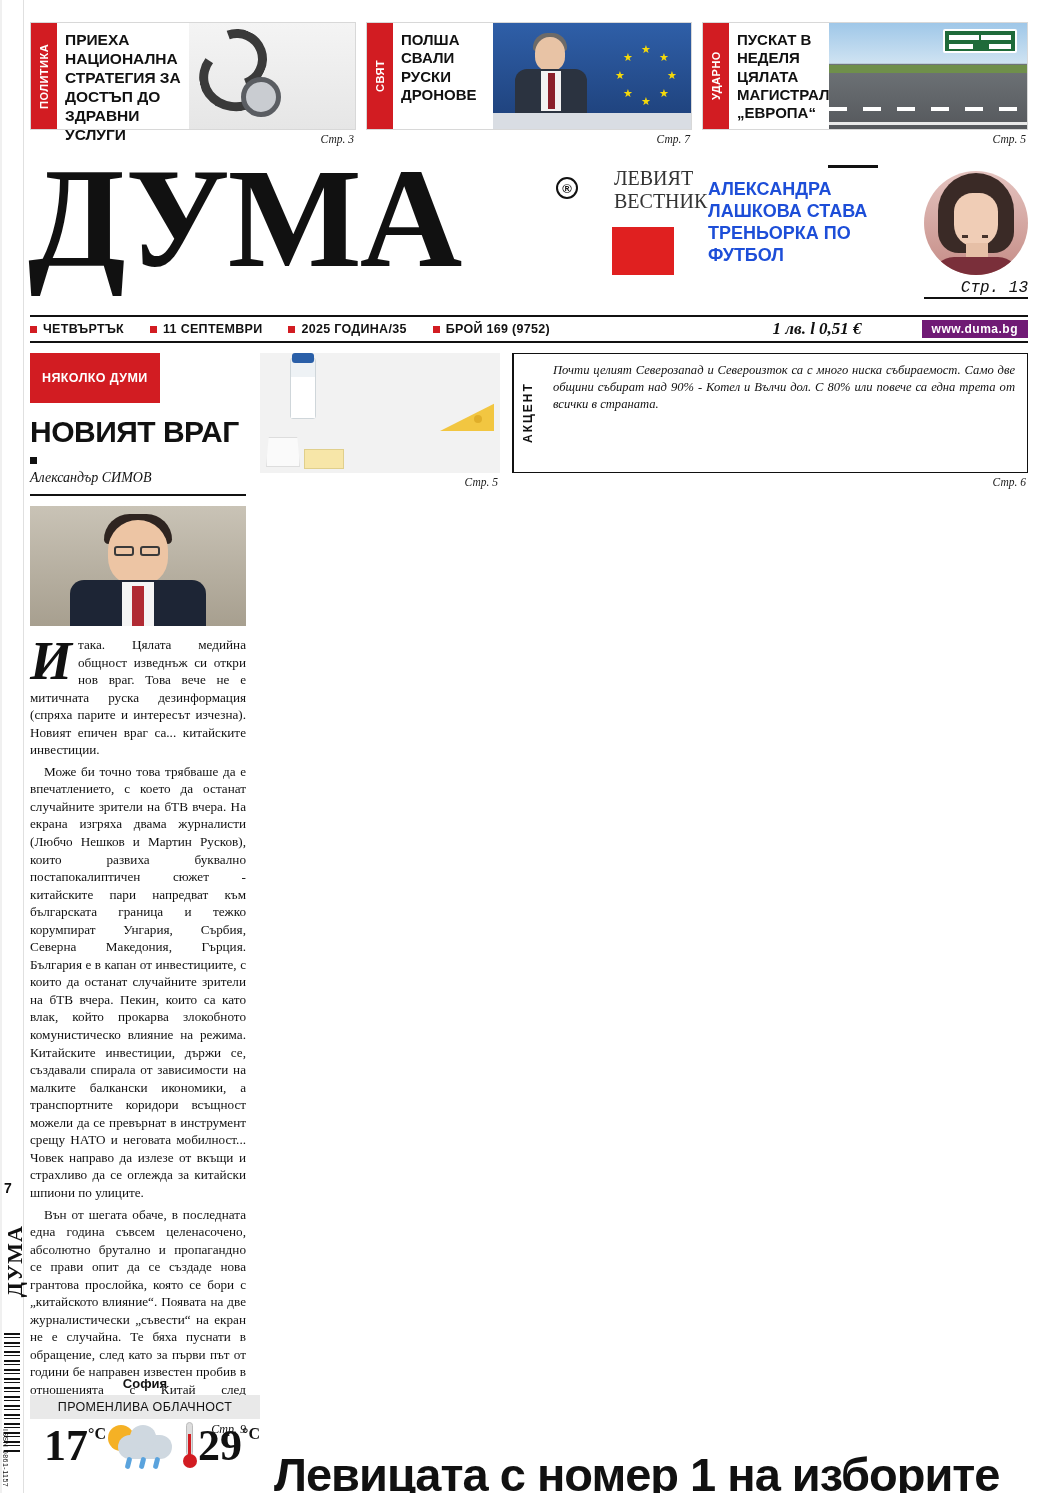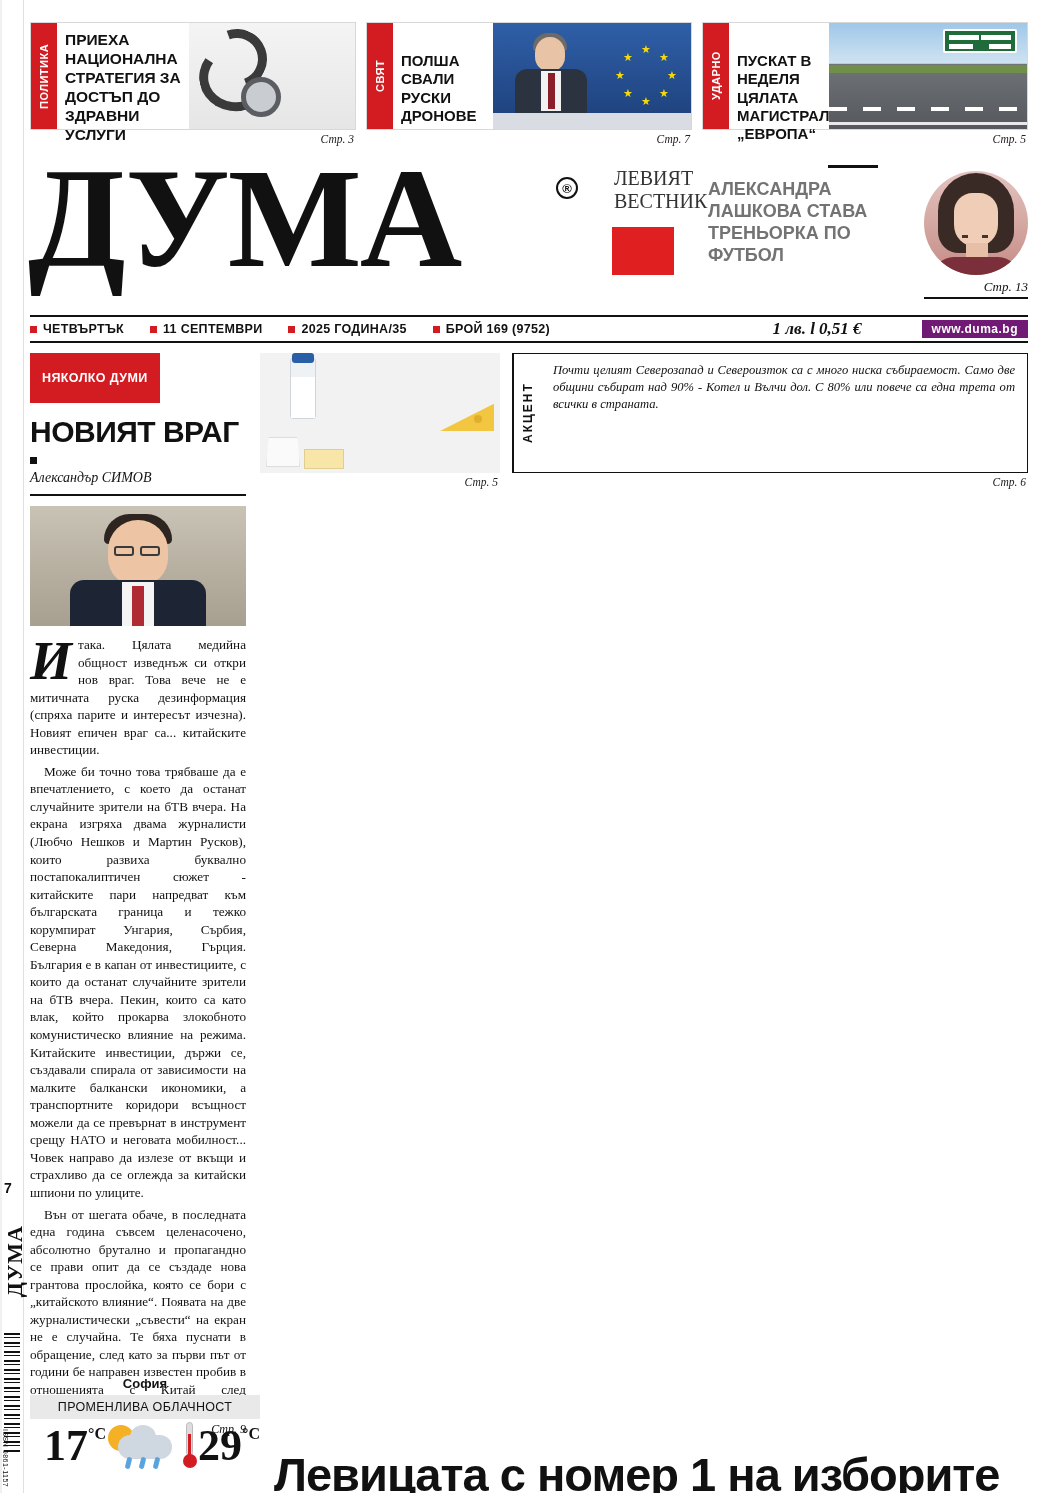--- a/index.html
+++ b/index.html
@@ -24,21 +24,21 @@
     font-weight:bold; font-size:11px; letter-spacing:.5px;
     writing-mode:vertical-rl; transform:rotate(180deg);
     display:flex; align-items:center; justify-content:center;
   }
   .teaser-head {
     font-family:"Liberation Sans", sans-serif;
     font-weight:bold; font-size:15.5px; line-height:1.22;
     padding:8px 6px 0 8px; color:#111; width:132px;
     text-transform:uppercase;
   }
-  .teaser-head.narrow { width:100px; font-size:15px;margin-top:21px; }
+  .teaser-head.narrow { width:100px; font-size:15px; }
   .teaser-img { flex:1; overflow:hidden; position:relative; }
   .teaser-page {
     text-align:right; font-style:italic; font-size:11.5px;
     padding:3px 2px 0 0; color:#222;
   }
 
   
   .img-stetho { background:linear-gradient(180deg,#f4f4f4 0%,#e6e6e6 100%); }
   .stetho-tube {
     position:absolute; width:60px; height:60px; border:9px solid #3a3a3a;
@@ -101,37 +101,37 @@
   }
   .levi {
     position:absolute; left:614px; top:22px;
     font-family:"Liberation Serif", serif; font-size:20px; line-height:1.15; color:#333;
   }
   .red-square { position:absolute; left:612px; top:82px; width:62px; height:48px; background:#e02020; }
   .mast-rule { position:absolute; right:180px; top:20px; width:50px; height:3px; background:#111; }
   .mast-teaser {
     position:absolute; right:170px; top:34px; width:180px;
     font-family:"Liberation Sans", sans-serif; font-weight:bold;
-    font-size:18px; line-height:1.22; color:#737373; text-transform:uppercase;
+    font-size:18px; line-height:1.22; color:#1d4ed8; text-transform:uppercase;
   }
   .mast-portrait {
     position:absolute; right:30px; top:26px; width:104px; height:104px;
     border-radius:50%; overflow:hidden; background:linear-gradient(180deg,#e4c3bf,#c58c86);
   }
   .mp-hair { position:absolute; left:14px; top:2px; width:76px; height:80px;
     background:#3a2a26; border-radius:40px 40px 22px 22px; }
   .mp-face { position:absolute; left:30px; top:22px; width:44px; height:54px;
     background:#f0cdb6; border-radius:22px 22px 26px 26px; }
   .mp-eye { position:absolute; width:6px; height:3px; background:#46332c; top:42px; }
   .mp-neck { position:absolute; left:42px; top:72px; width:22px; height:18px; background:#e6bfa6; }
   .mp-shoulders { position:absolute; left:8px; top:86px; width:88px; height:22px;
     background:#7a2f3a; border-radius:30px 30px 0 0; }
   .mast-page {
     position:absolute; right:30px; top:134px;
-    font-style:italic; font-size:13px;
+    font-style:italic; font-size:16px;font-family:Liberation Mono, monospace;
   }
   .mast-underline { position:absolute; right:30px; top:152px; width:104px; height:2px; background:#111; }
 
   
   .datebar {
     margin:0 30px; border-top:2px solid #111; border-bottom:2px solid #111;
     height:28px; display:flex; align-items:center;
     font-family:"Liberation Sans", sans-serif; font-size:12.5px;
   }
   .datebar .sq { width:7px; height:7px; background:#d21c22; display:inline-block; margin-right:6px; }

